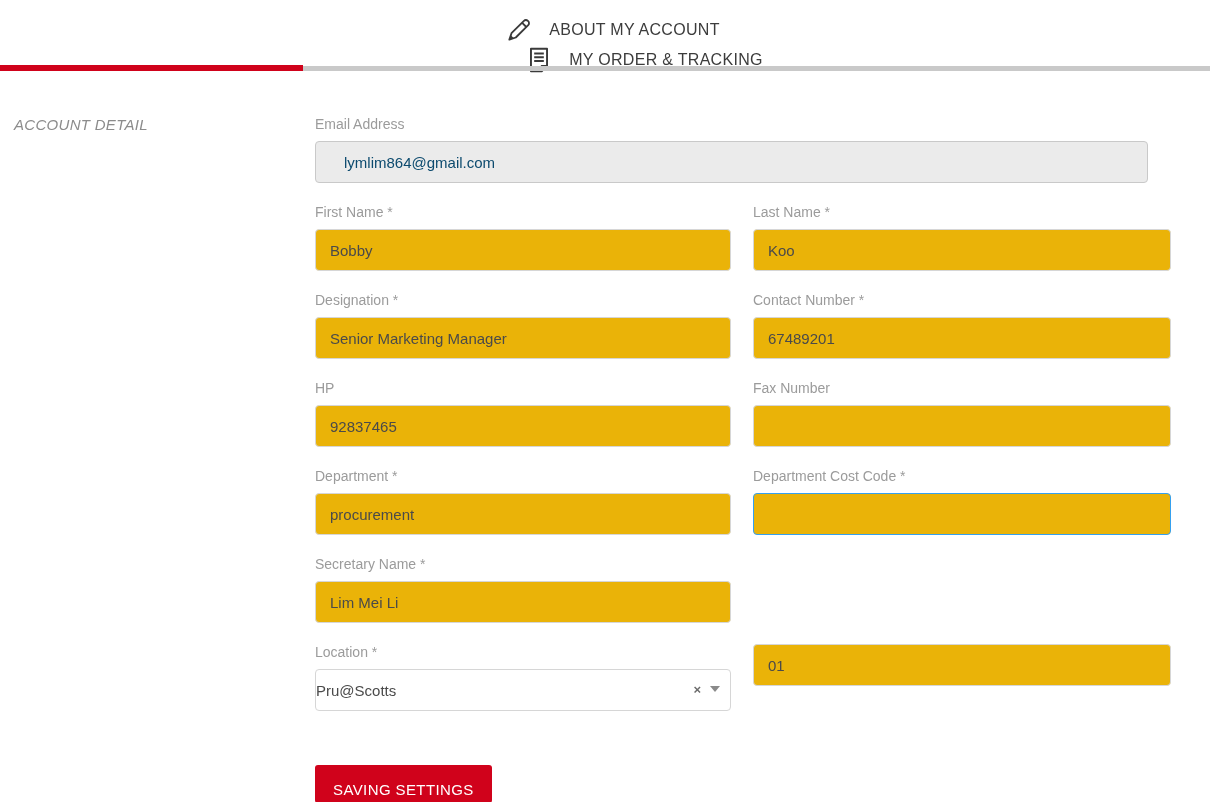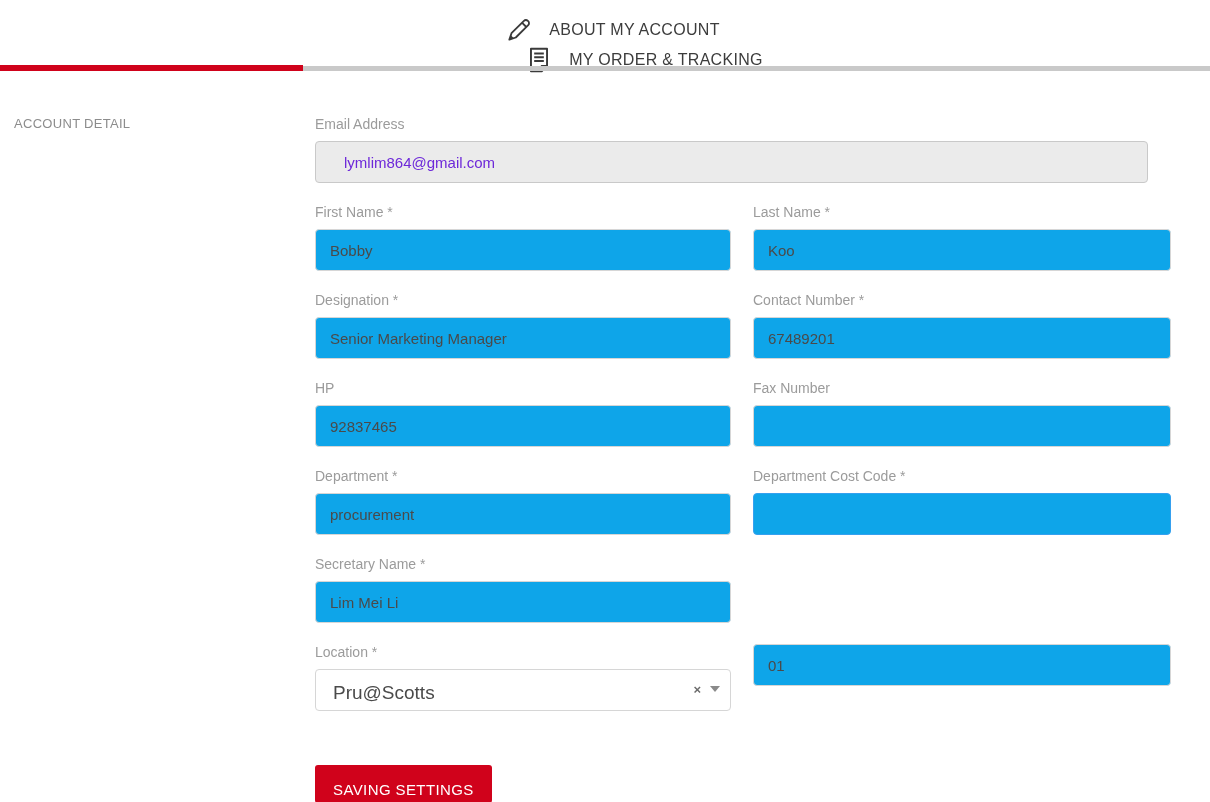--- a/index.html
+++ b/index.html
@@ -21,37 +21,37 @@
   .tabbar{display:flex;align-items:center;padding:15px 0 0 14px;height:66px;flex-direction:column;}
   .tab{display:flex;align-items:center;gap:15px;cursor:pointer;}
   .tab + .tab{margin-left:63px;align-items:center;}
   .tab .tab-icon svg{display:block;}
   .tab .tab-label{font-size:16px;color:var(--tab-text);letter-spacing:.3px;}
   .tab-underline{position:relative;width:1210px;height:5px;background:var(--bar-gray);}
   .tab-underline .active-seg{position:absolute;left:0;top:-1px;width:303px;height:6px;background:var(--brand-red);}
   
   .main{display:flex;padding-top:45px;}
   .sidebar{flex:0 0 315px;padding-left:14px;}
-  .sidebar-title{font-size:13px;color:var(--sidebar-gray);letter-spacing:.3px;}
+  .sidebar-title{font-size:15px;color:var(--sidebar-gray);letter-spacing:.3px;font-style:italic;}
   .form{width:856px;}
   .field{margin-bottom:21px;}
   .field label{display:block;font-size:14px;color:var(--label-gray);margin-bottom:9px;}
   .field input{display:block;width:100%;height:42px;border:1px solid var(--input-border);
     border-radius:4px;padding:0 14px;font-size:15px;color:var(--input-text);
-    font-family:"Liberation Sans","DejaVu Sans",sans-serif;background:#0ea5e9;outline:none;}
-  .field input:disabled,.field input.disabled{background:var(--disabled-bg);border-color:var(--disabled-border);color:#6d28d9;padding-left:28px;}
+    font-family:"Liberation Sans","DejaVu Sans",sans-serif;background:#eab308;outline:none;}
+  .field input:disabled,.field input.disabled{background:var(--disabled-bg);border-color:var(--disabled-border);color:#0c4a6e;padding-left:28px;}
   .field input.focused{border:1px solid var(--focus-blue);}
   .field.email input{width:833px;}
   .row{display:flex;}
   .row .col-left{width:416px;margin-right:22px;flex:0 0 416px;}
   .row .col-right{width:418px;flex:0 0 418px;}
   
   .select-box{position:relative;width:100%;height:42px;border:1px solid var(--input-border);
     border-radius:4px;background:#fff;cursor:pointer;}
-  .select-value{position:absolute;left:17px;top:12px;font-size:19px;color:var(--input-text);}
+  .select-value{position:absolute;left:0;top:12px;font-size:15px;color:var(--input-text);}
   .select-clear{position:absolute;right:29px;top:13px;font-size:13px;font-weight:bold;color:#6b6b6b;cursor:pointer;line-height:1;}
   .select-caret{position:absolute;right:10px;top:16px;width:0;height:0;
     border-left:5px solid transparent;border-right:5px solid transparent;border-top:6px solid #8a8a8a;}
   
   .save-btn{margin-top:33px;height:38px;padding:16px 18px;background:var(--brand-red);
     color:#ffffff;border:none;border-radius:3px;font-size:15px;letter-spacing:.4px;
     font-family:"Liberation Sans","DejaVu Sans",sans-serif;cursor:pointer;}
 </style>
 </head>
 <body>

